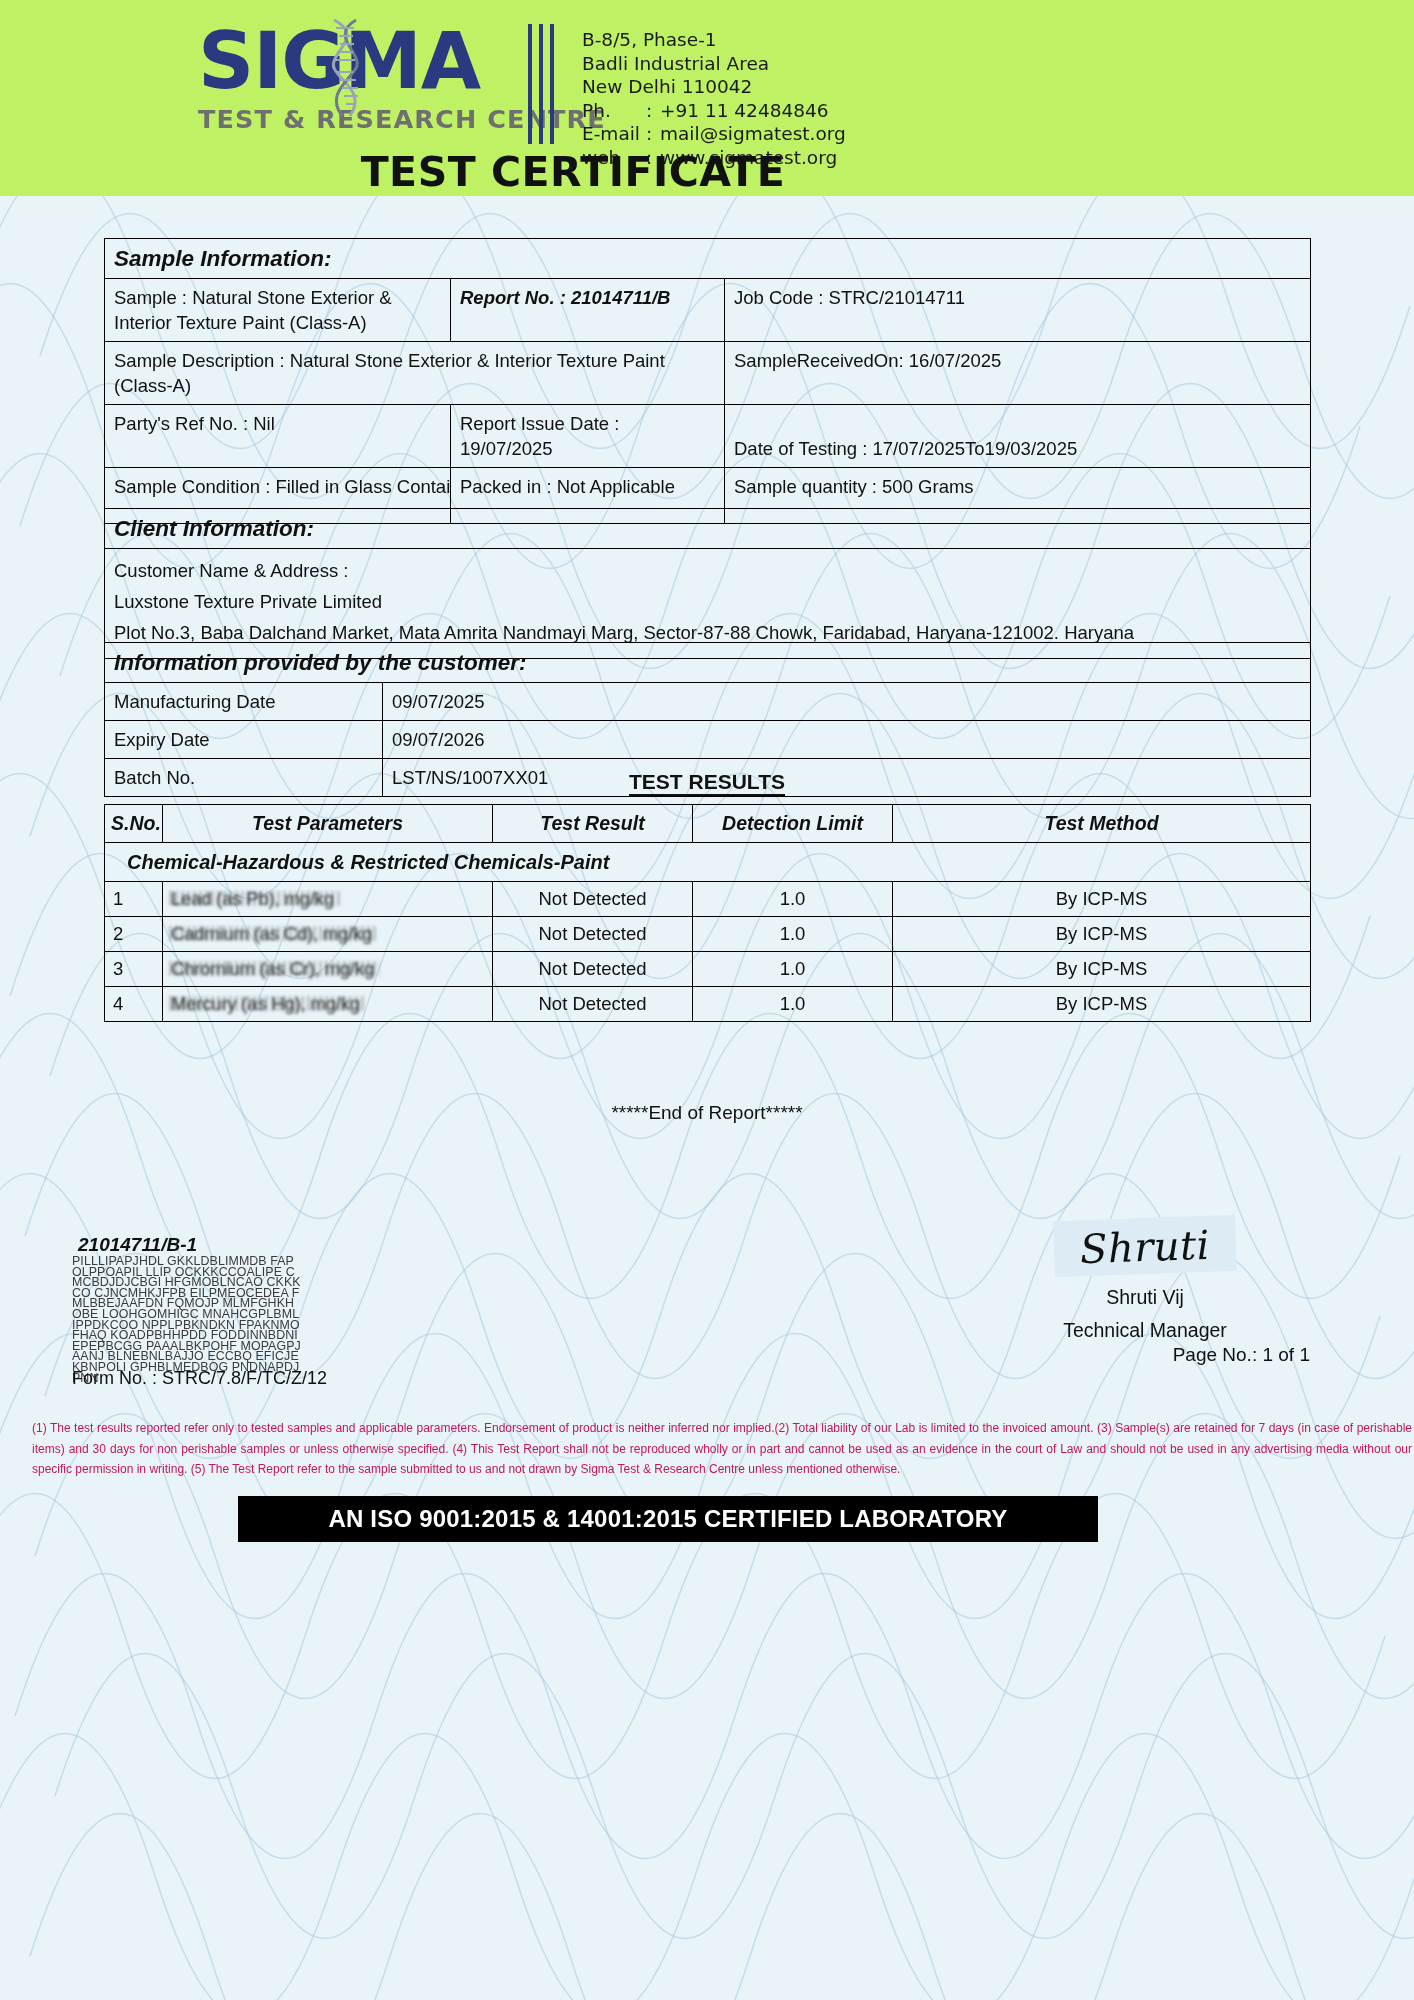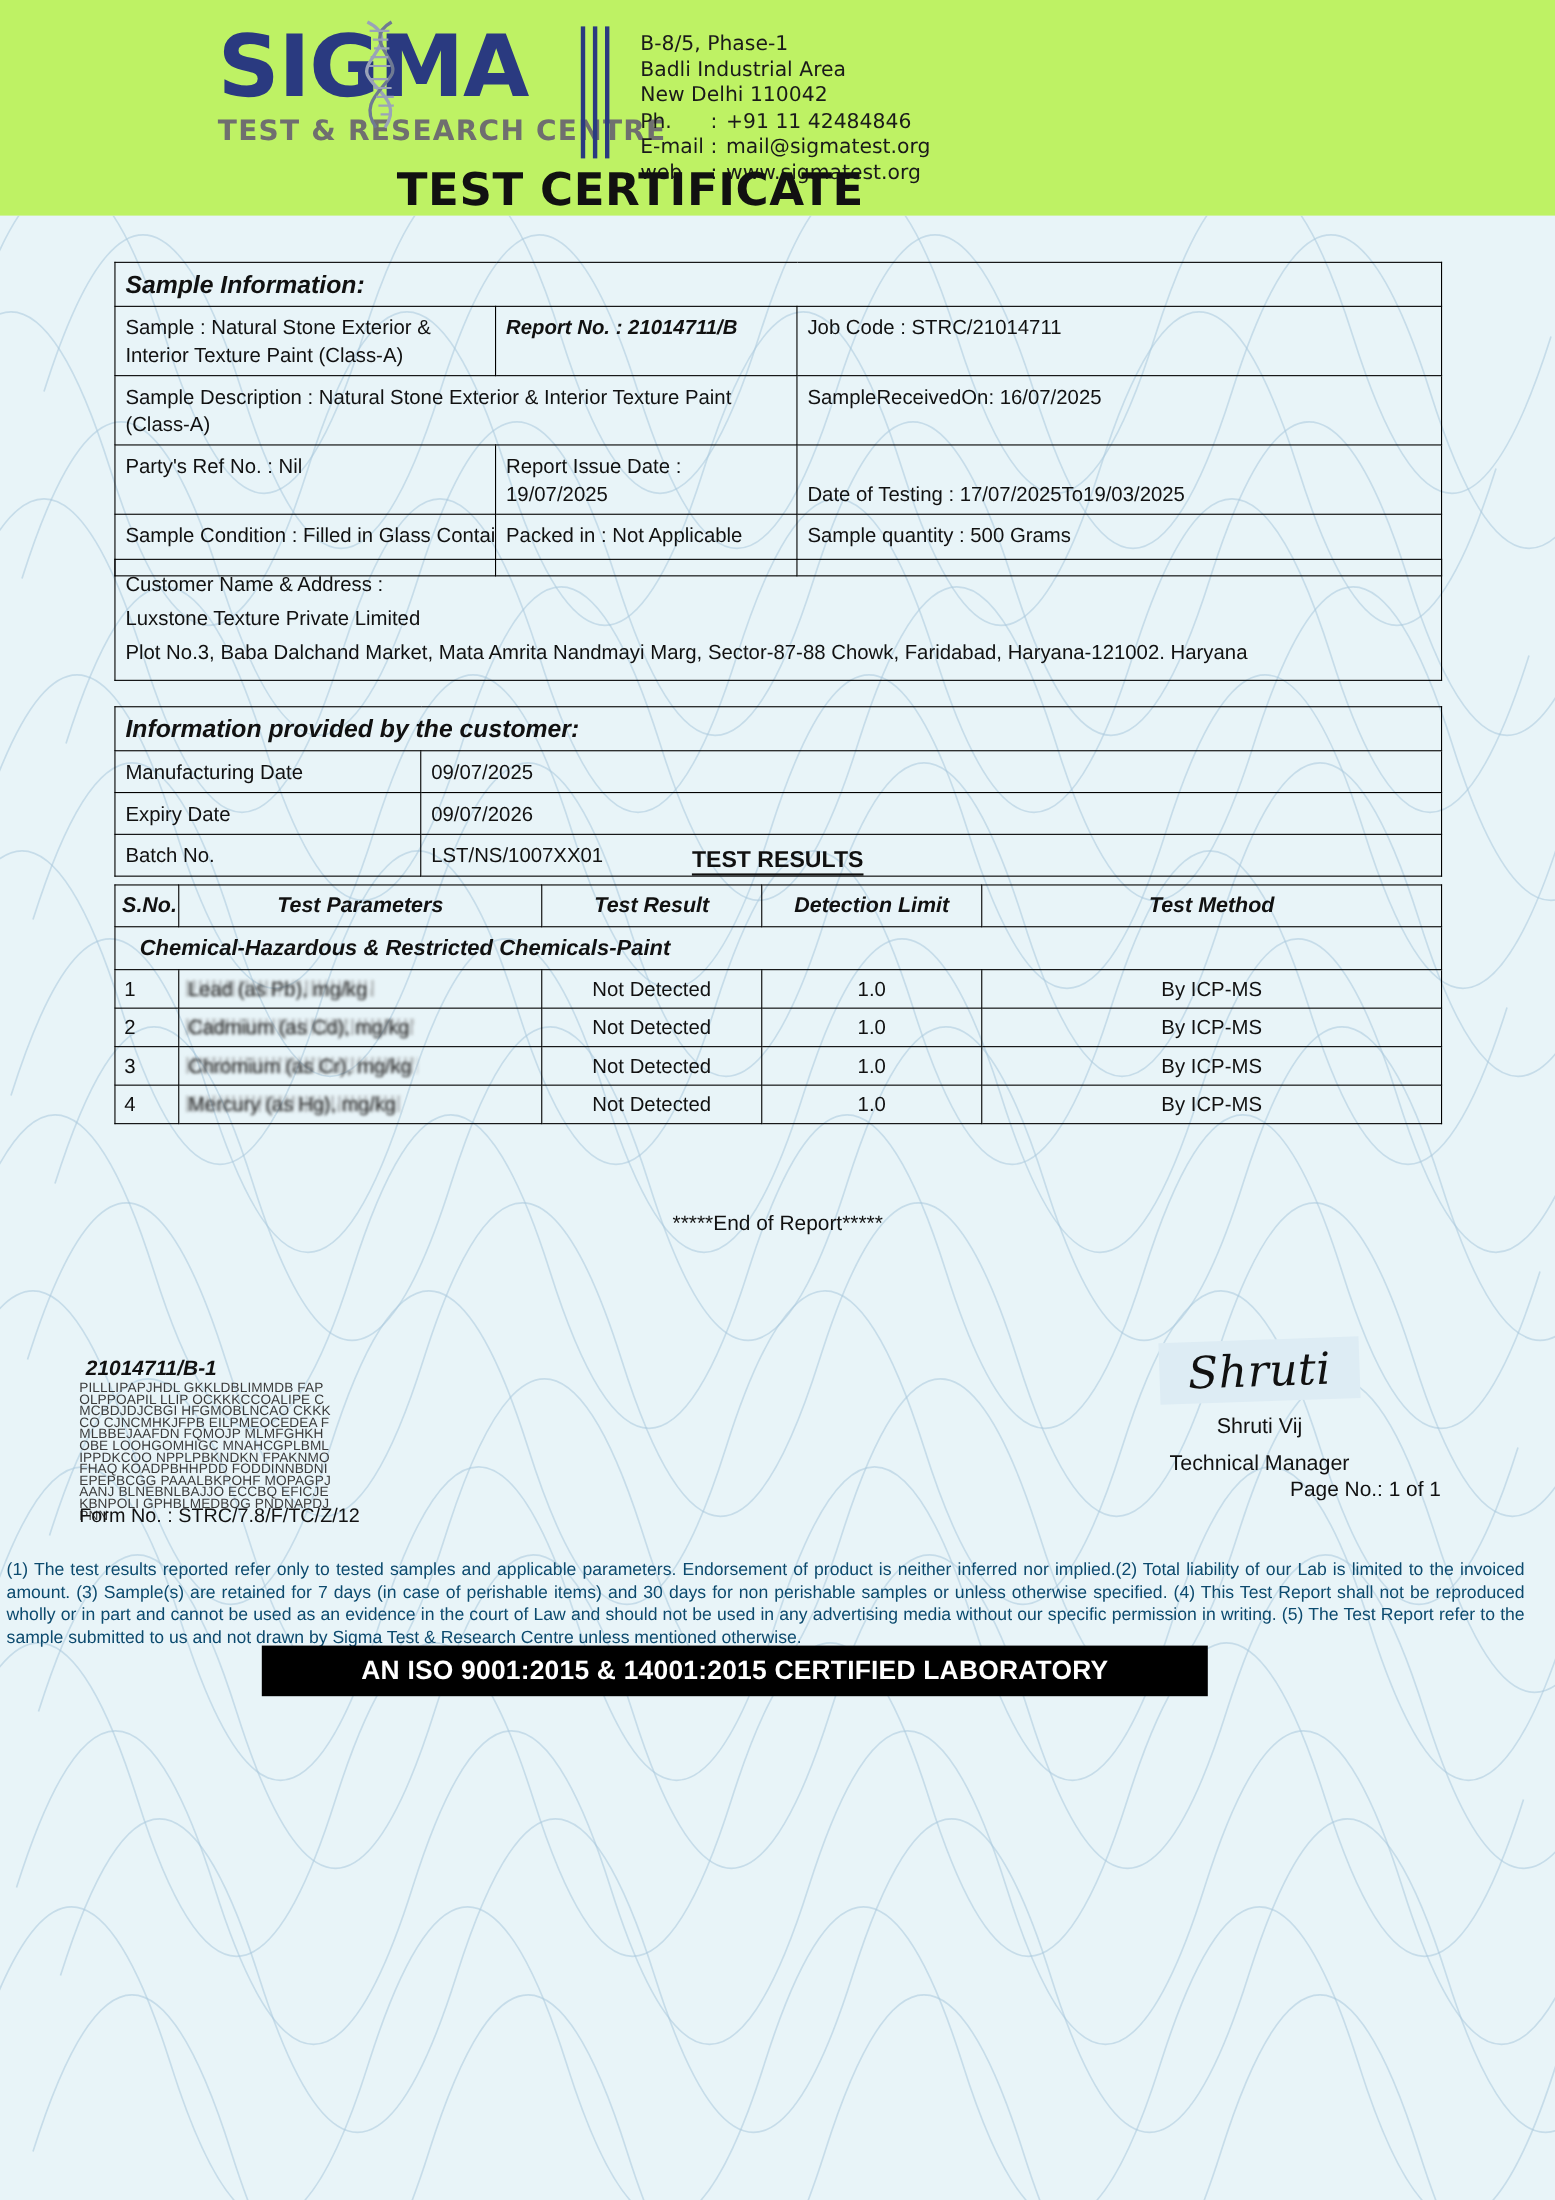--- a/index.html
+++ b/index.html
@@ -254,25 +254,25 @@
     position: absolute;
     right: 104px; top: 1148px;
     font-size: 19px;
     color: #111;
     text-align: right;
     width: 330px;
   }
 
   .terms {
     position: absolute;
-    left: 6px; top: 1222px;
+    left: 32px; top: 1222px;
     width: 1380px;
-    font-size: 16px;
+    font-size: 12px;
     line-height: 20.5px;
-    color: #0c4a6e;
+    color: #be185d;
     text-align: justify;
     z-index: 4;
   }
 
   .iso-bar {
     position: absolute;
     left: 238px; top: 1300px;
     width: 860px; height: 46px;
     background: #000;
     color: #fff;
@@ -412,20 +412,23 @@
       </tr>
     </tbody>
   </table>
 
   <table class="box" id="client-info">
     <colgroup>
         <col style="width:1206px">
       </colgroup>
     <tbody>
       <tr>
+        <td class="sect-head">Client Information:</td>
+      </tr>
+      <tr>
         <td style="height:110px;line-height:31px">
           <div>Customer Name &amp; Address :</div>
           <div>Luxstone Texture Private Limited</div>
           <div>Plot No.3, Baba Dalchand Market, Mata Amrita Nandmayi Marg, Sector-87-88 Chowk, Faridabad, Haryana-121002. Haryana</div>
         </td>
       </tr>
     </tbody>
   </table>
 
   <table class="box" id="cust-info">

